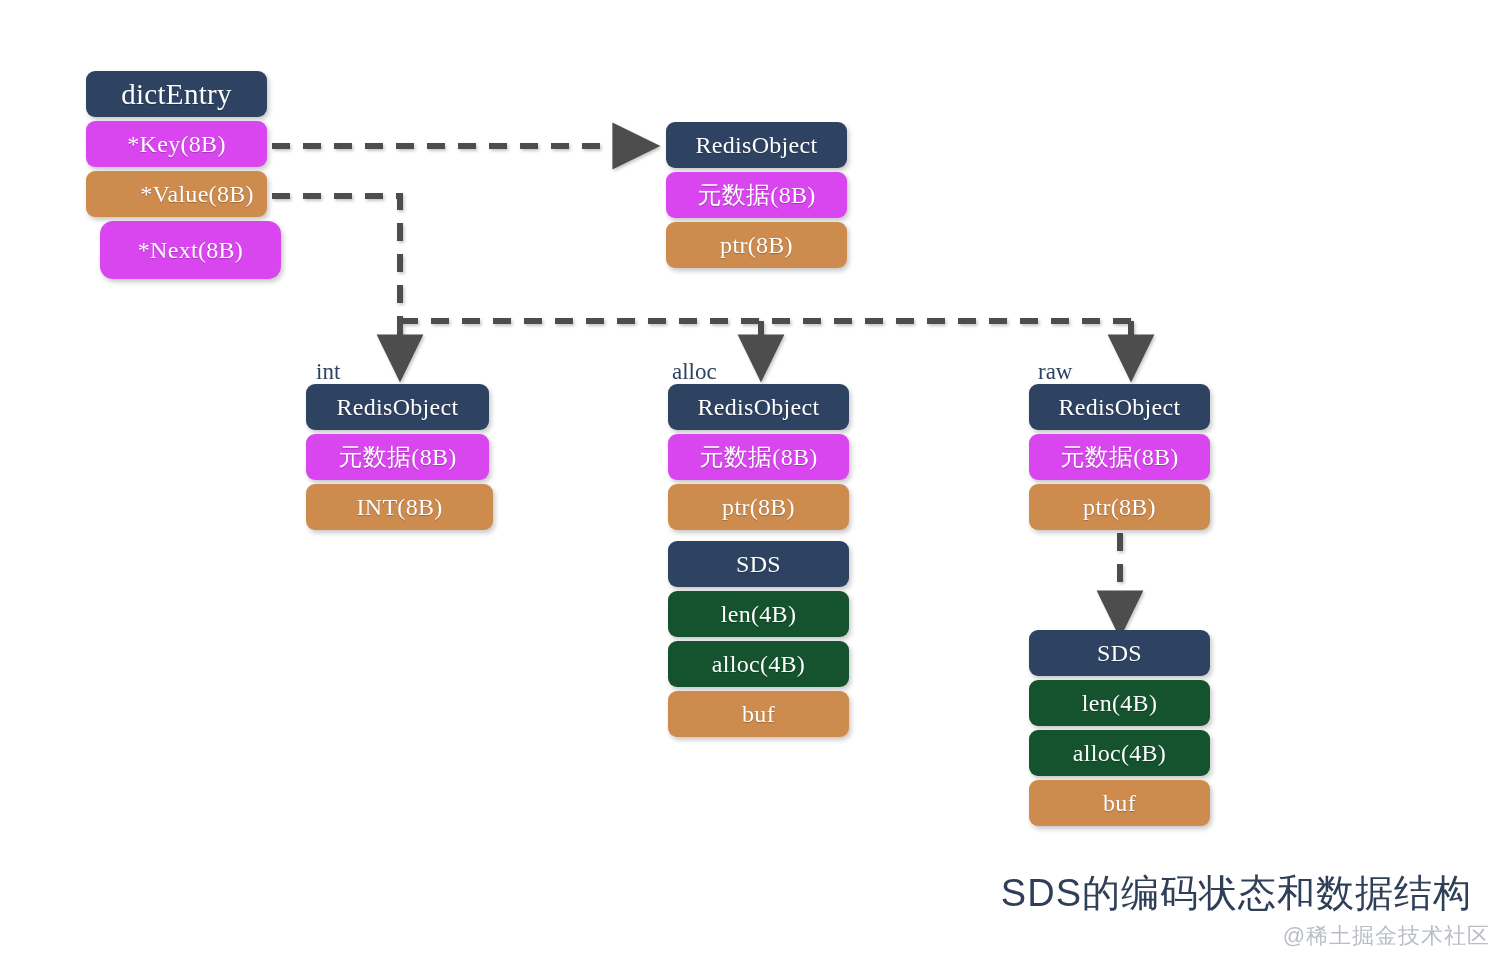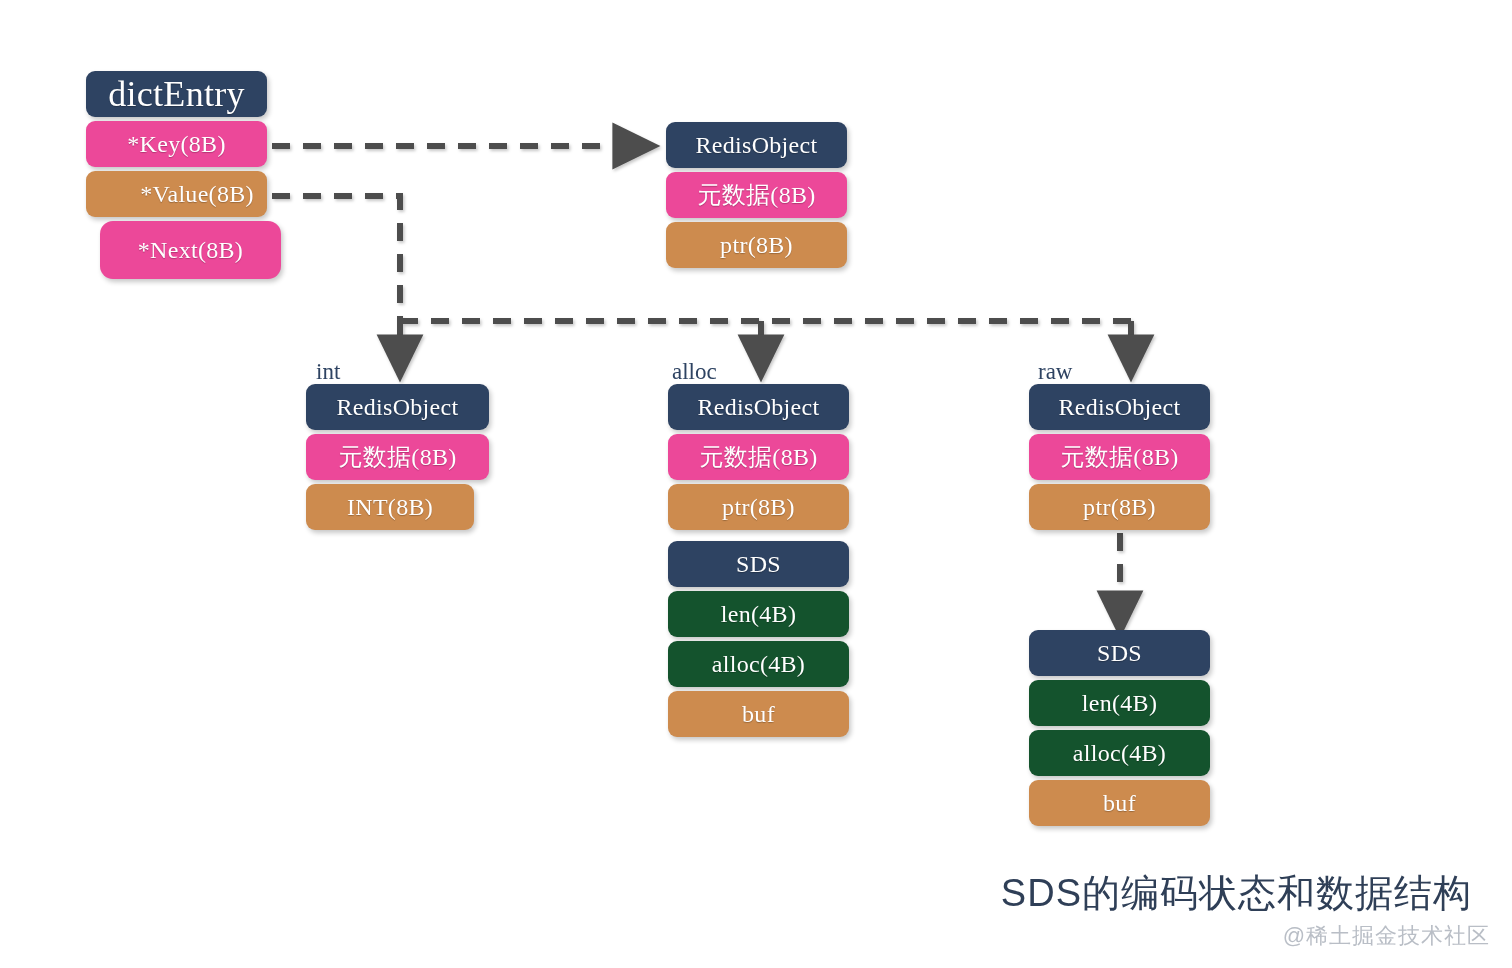--- a/index.html
+++ b/index.html
@@ -30,25 +30,25 @@
     color: #ffffff;
     font-family: "Liberation Serif", "DejaVu Serif", serif;
     font-size: 24px;
     line-height: 1;
     letter-spacing: 0.3px;
     box-shadow: 2px 3px 5px rgba(0,0,0,0.22);
     text-shadow: 0 1px 1px rgba(0,0,0,0.25);
     white-space: nowrap;
   }
   .box.navy   { background: #2e4362; }
-  .box.blue   { background: #ec4899; }
+  .box.blue   { background: #d946ef; }
   .box.blue2  { background: #14532d; }
   .box.orange { background: #cd8b4e; }
 
-  .box.big { font-size: 36px; }
+  .box.big { font-size: 29px; }
 
   
   .coltag {
     position: absolute;
     color: #2e4362;
     font-family: "Liberation Serif", "DejaVu Serif", serif;
     font-size: 23px;
     line-height: 1;
     white-space: nowrap;
   }
@@ -125,21 +125,21 @@
   <div class="box orange" style="left:86px; top:171px; width:181px; height:46px;padding-left:41px;">*Value(8B)</div>
   <div class="box blue" style="left:100px; top:221px; width:181px; height:58px;border-radius:13px;">*Next(8B)</div>
 
   <div class="box navy" style="left:666px; top:122px; width:181px; height:46px;">RedisObject</div>
   <div class="box blue" style="left:666px; top:172px; width:181px; height:46px;">元数据(8B)</div>
   <div class="box orange" style="left:666px; top:222px; width:181px; height:46px;">ptr(8B)</div>
 
   <div class="coltag" style="left:316px; top:360px;">int</div>
   <div class="box navy" style="left:306px; top:384px; width:183px; height:46px;">RedisObject</div>
   <div class="box blue" style="left:306px; top:434px; width:183px; height:46px;">元数据(8B)</div>
-  <div class="box orange" style="left:306px; top:484px; width:168px; height:46px;">INT(8B)</div>
+  <div class="box orange" style="left:306px; top:484px; width:187px; height:46px;">INT(8B)</div>
 
   <div class="coltag" style="left:672px; top:360px;">alloc</div>
   <div class="box navy" style="left:668px; top:384px; width:181px; height:46px;">RedisObject</div>
   <div class="box blue" style="left:668px; top:434px; width:181px; height:46px;">元数据(8B)</div>
   <div class="box orange" style="left:668px; top:484px; width:181px; height:46px;">ptr(8B)</div>
 
   <div class="box navy" style="left:668px; top:541px; width:181px; height:46px;">SDS</div>
   <div class="box blue2" style="left:668px; top:591px; width:181px; height:46px;">len(4B)</div>
   <div class="box blue2" style="left:668px; top:641px; width:181px; height:46px;">alloc(4B)</div>
   <div class="box orange" style="left:668px; top:691px; width:181px; height:46px;">buf</div>

